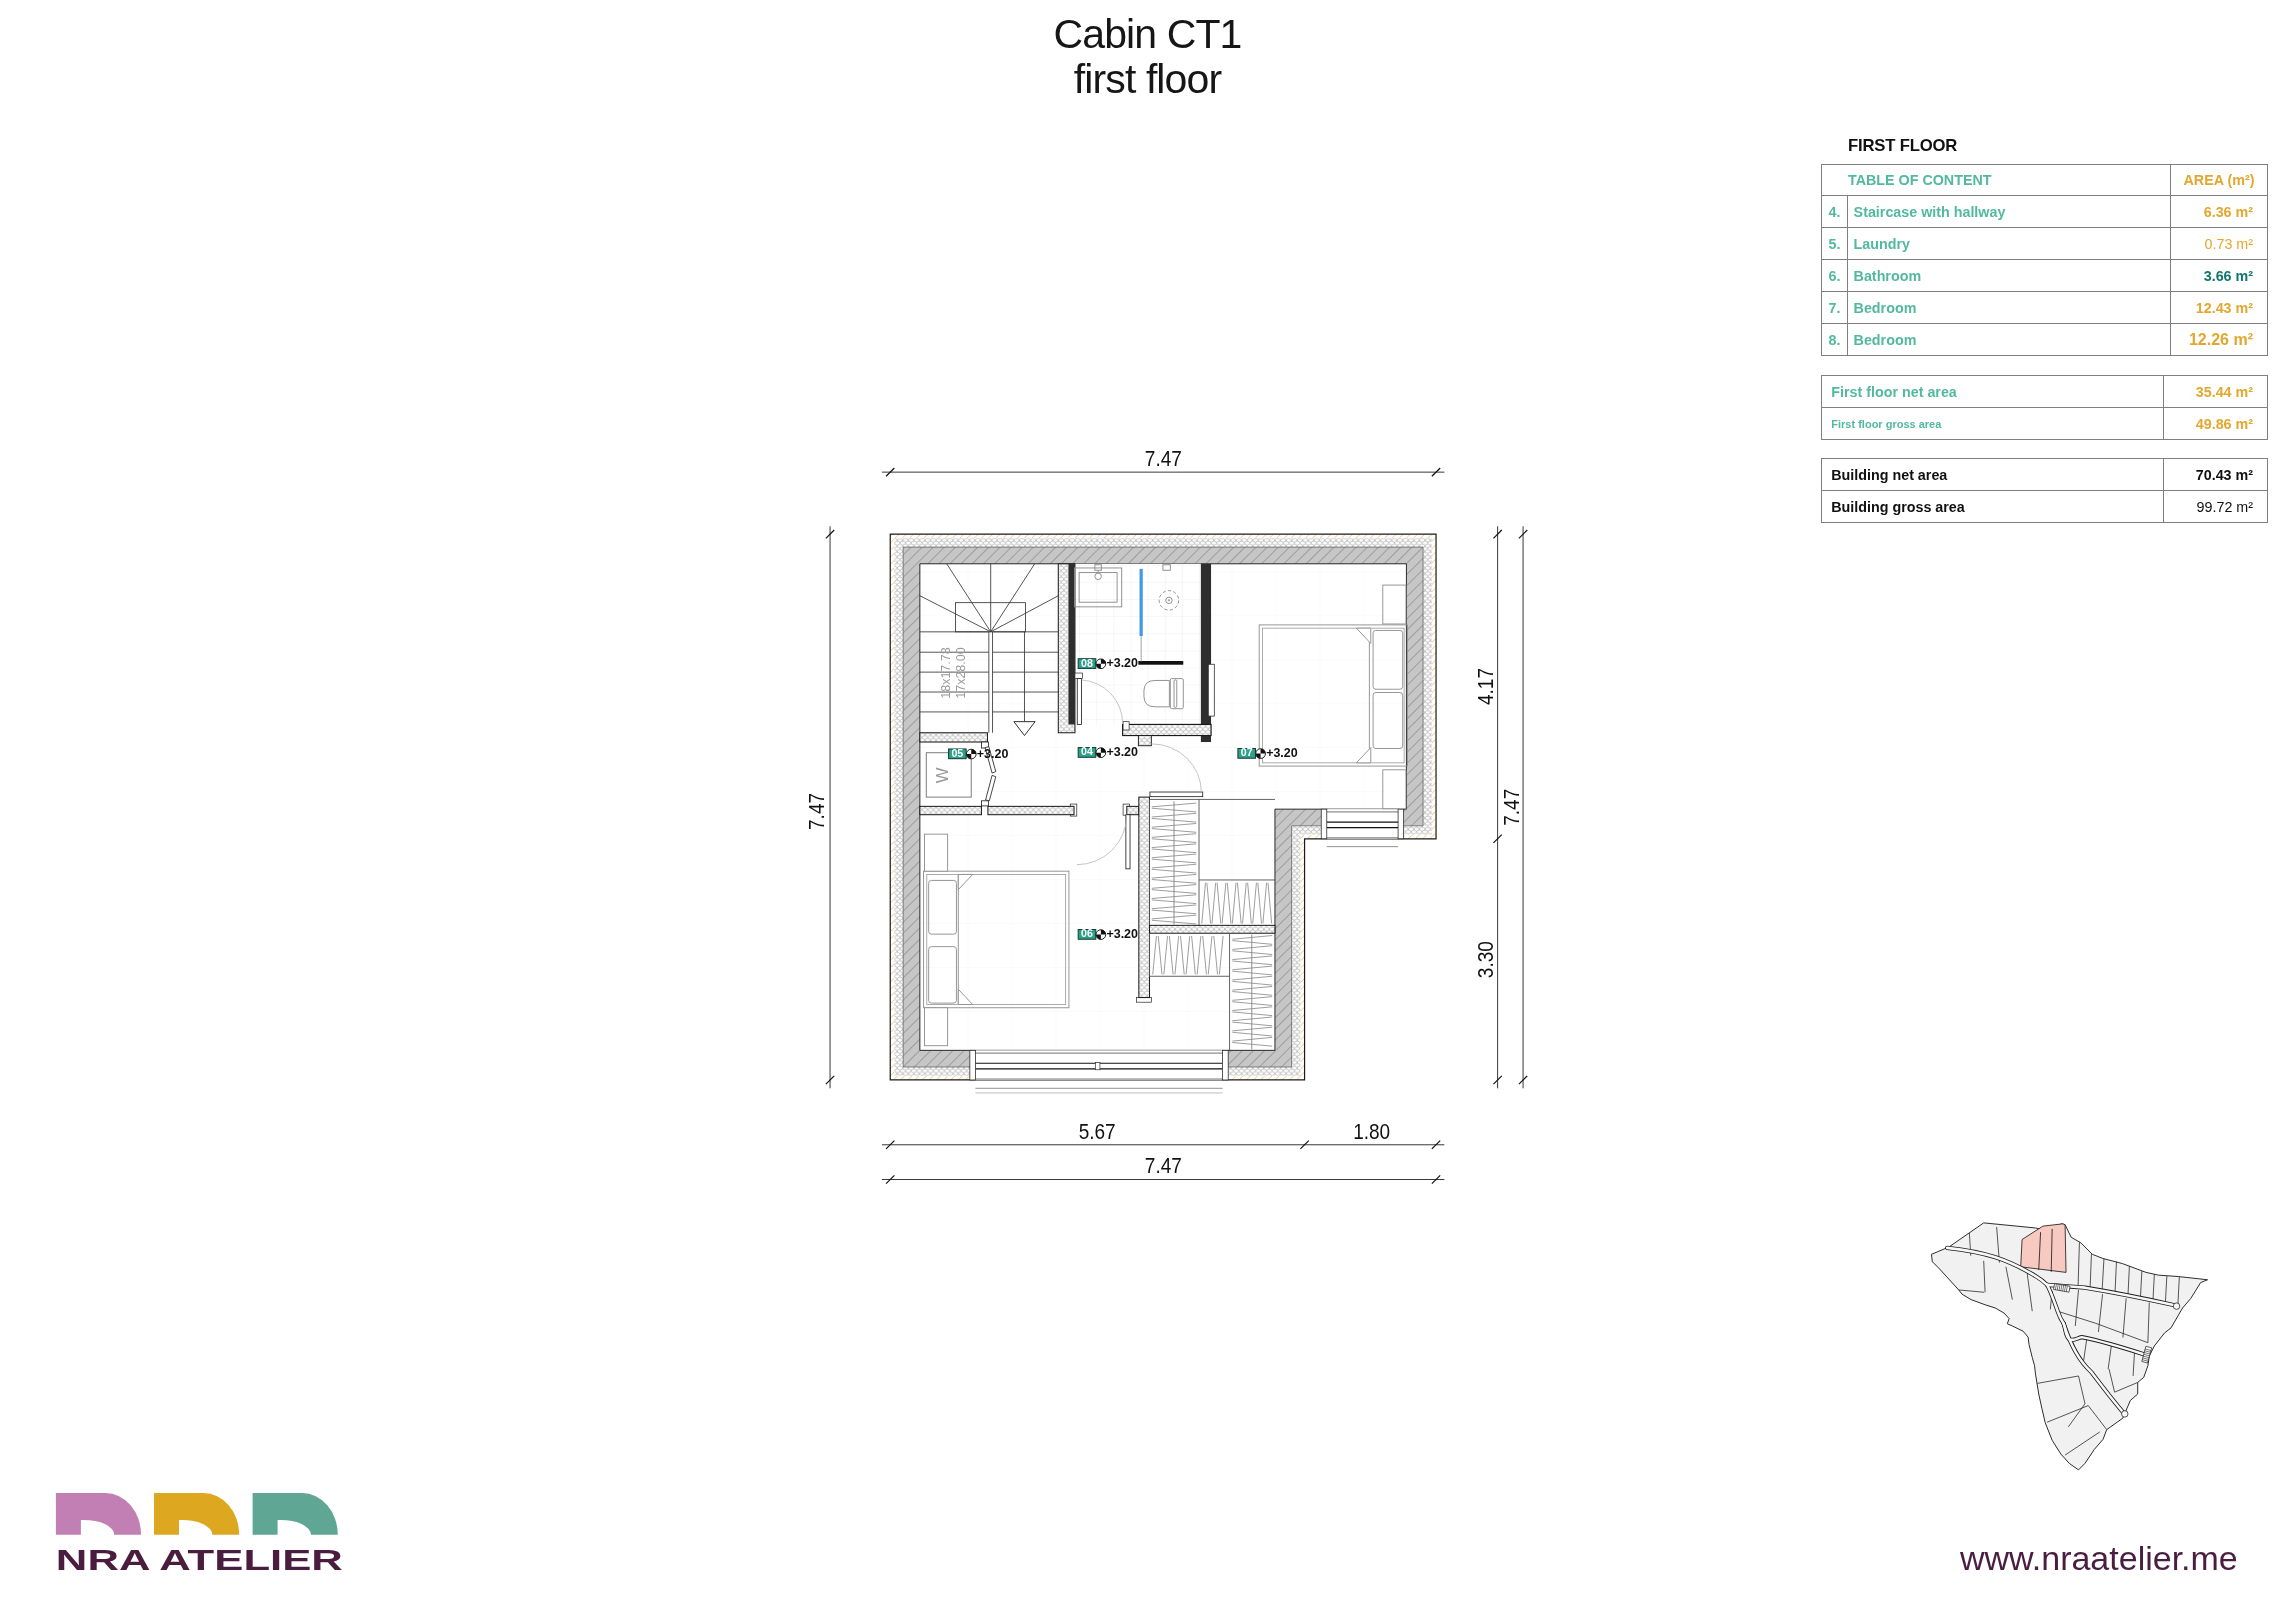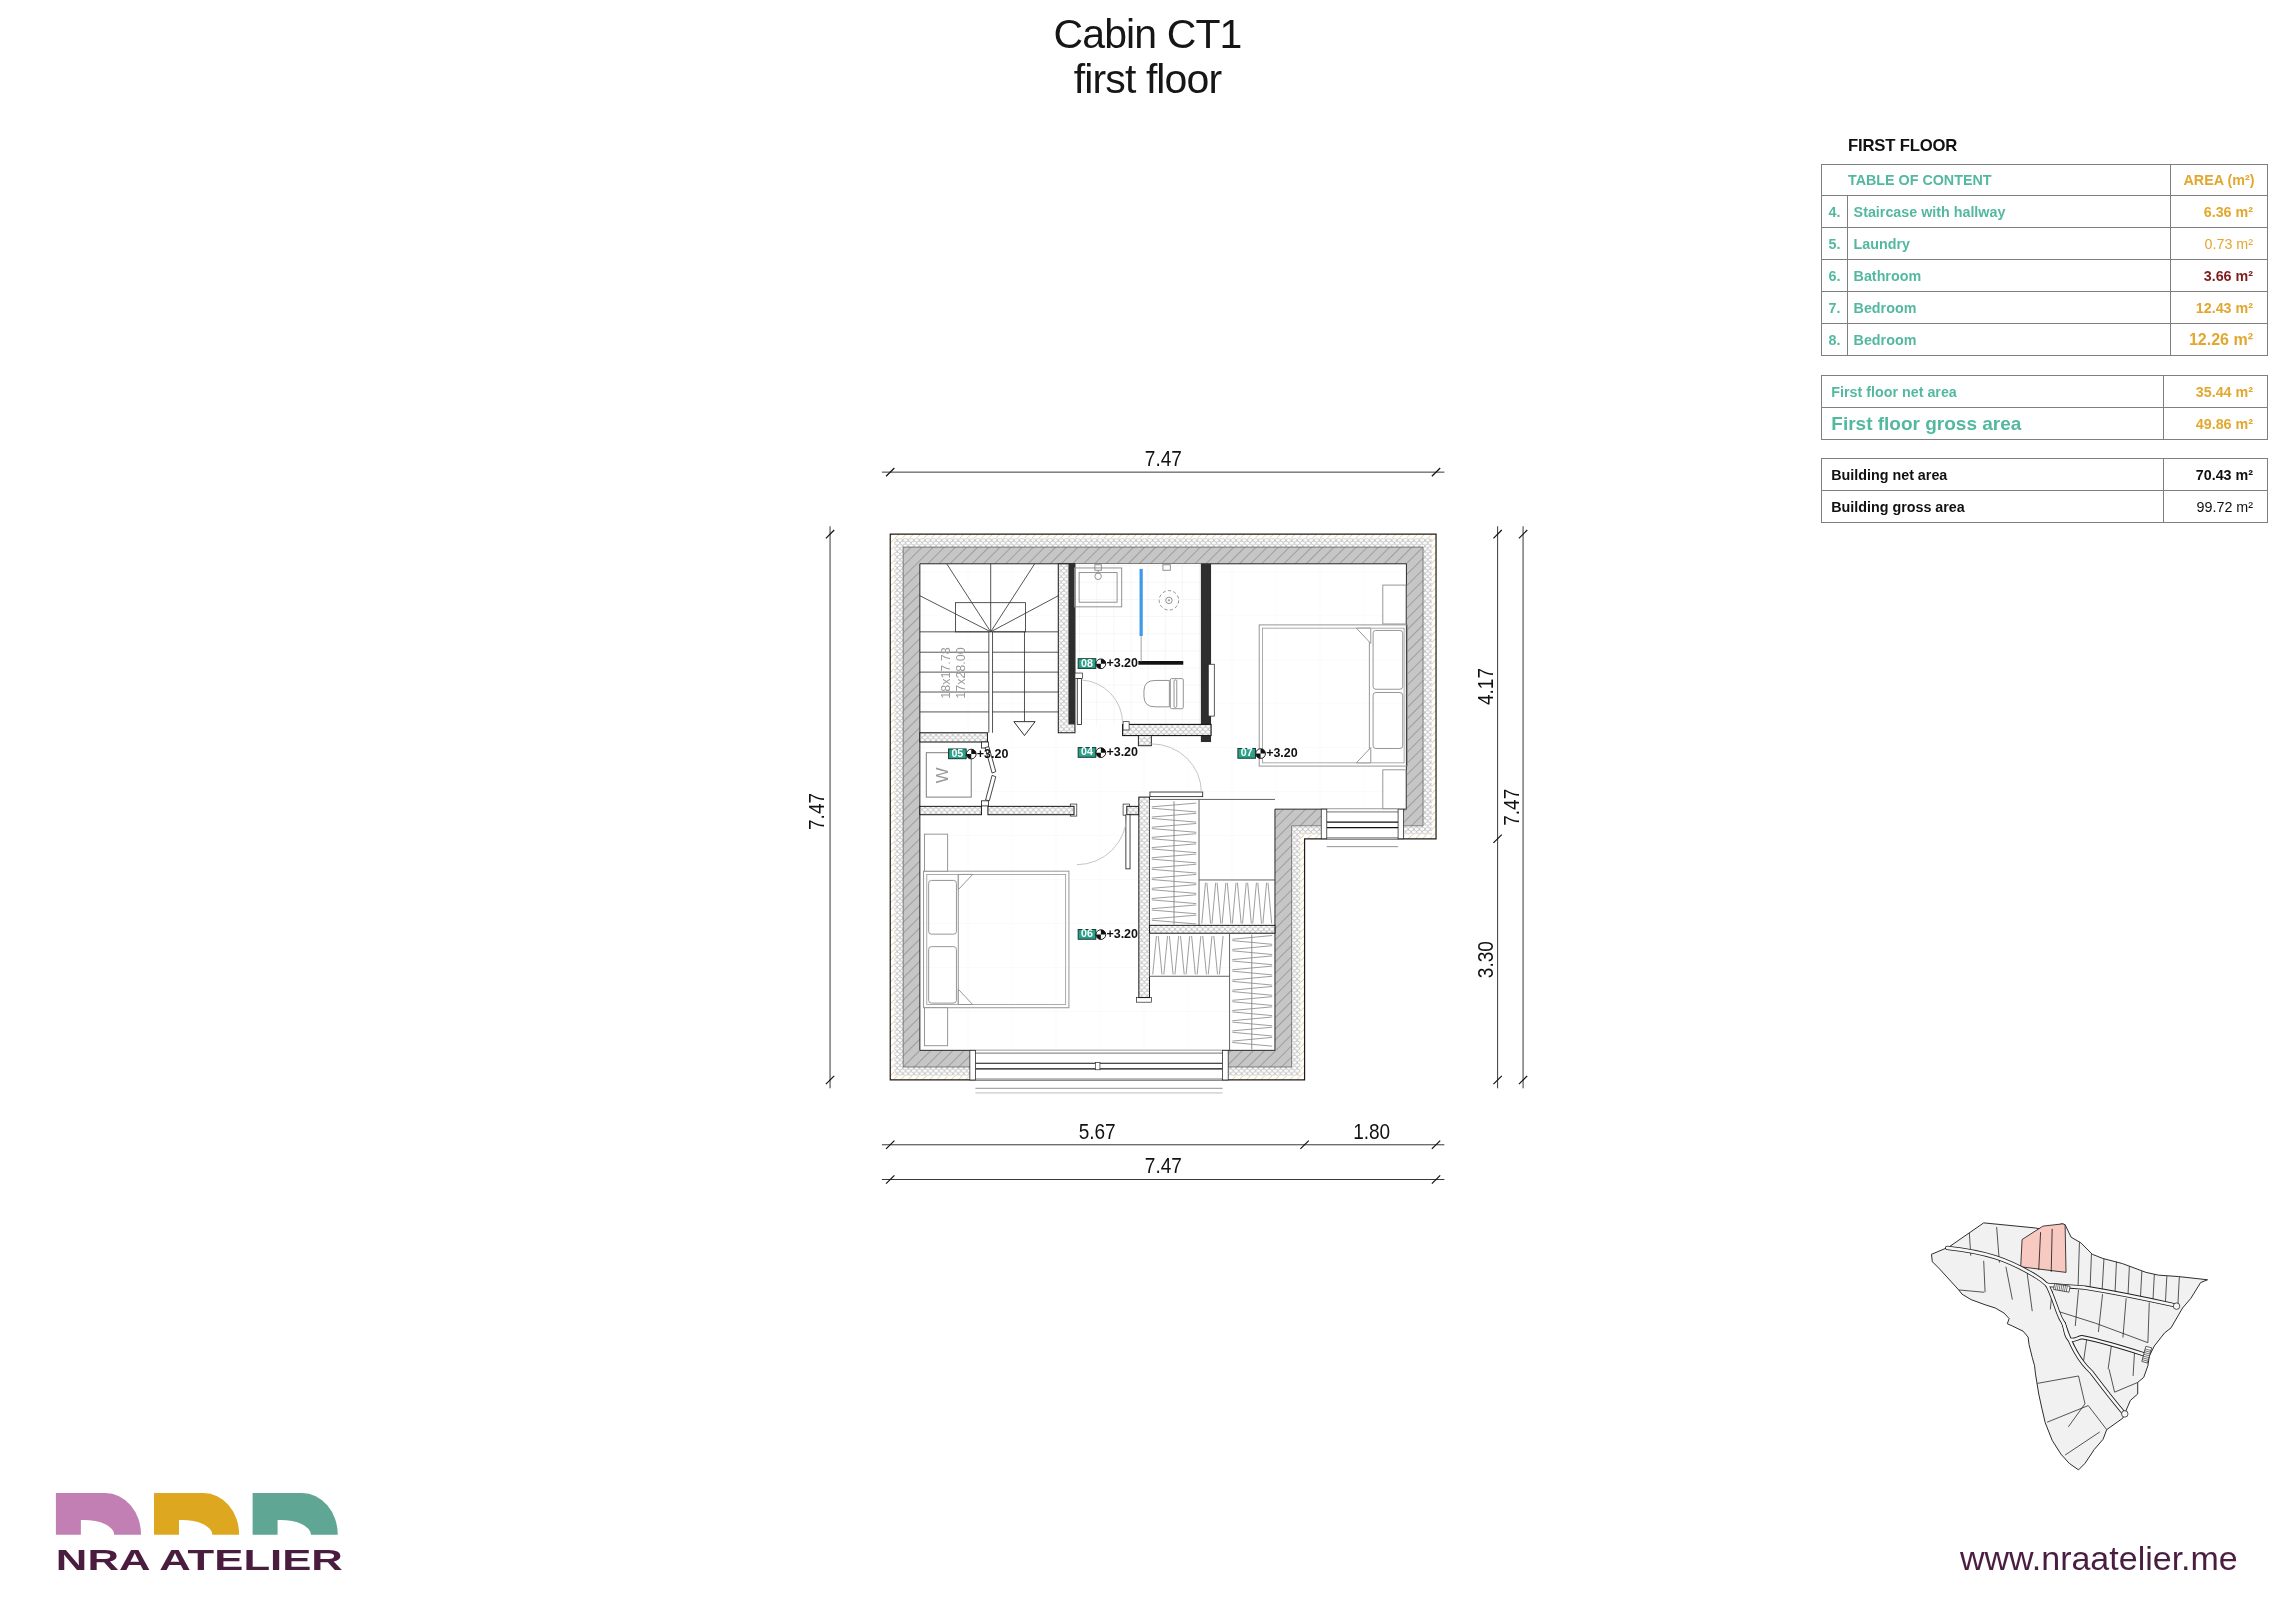--- a/index.html
+++ b/index.html
@@ -28,21 +28,21 @@
           <td style="border:0.9px solid #7f7f7f;text-align:right;padding-right:14px;font-size:14.3px;font-weight:bold;color:#e2a72e;">6.36 m²</td>
         </tr>
 <tr style="height:32px;">
           <td style="border:0.9px solid #7f7f7f;text-align:center;font-size:14.3px;font-weight:bold;color:#53b8a0;">5.</td>
           <td style="border:0.9px solid #7f7f7f;padding-left:5.6px;font-size:14.3px;font-weight:bold;color:#53b8a0;">Laundry</td>
           <td style="border:0.9px solid #7f7f7f;text-align:right;padding-right:14px;font-size:14.3px;font-weight:normal;color:#e2a72e;">0.73 m²</td>
         </tr>
 <tr style="height:32px;">
           <td style="border:0.9px solid #7f7f7f;text-align:center;font-size:14.3px;font-weight:bold;color:#53b8a0;">6.</td>
           <td style="border:0.9px solid #7f7f7f;padding-left:5.6px;font-size:14.3px;font-weight:bold;color:#53b8a0;">Bathroom</td>
-          <td style="border:0.9px solid #7f7f7f;text-align:right;padding-right:14px;font-size:14.3px;font-weight:bold;color:#7f1d1d;">3.66 m²</td>
+          <td style="border:0.9px solid #7f7f7f;text-align:right;padding-right:14px;font-size:14.3px;font-weight:bold;color:#0f766e;">3.66 m²</td>
         </tr>
 <tr style="height:32px;">
           <td style="border:0.9px solid #7f7f7f;text-align:center;font-size:14.3px;font-weight:bold;color:#53b8a0;">7.</td>
           <td style="border:0.9px solid #7f7f7f;padding-left:5.6px;font-size:14.3px;font-weight:bold;color:#53b8a0;">Bedroom</td>
           <td style="border:0.9px solid #7f7f7f;text-align:right;padding-right:14px;font-size:14.3px;font-weight:bold;color:#e2a72e;">12.43 m²</td>
         </tr>
 <tr style="height:32px;">
           <td style="border:0.9px solid #7f7f7f;text-align:center;font-size:14.3px;font-weight:bold;color:#53b8a0;">8.</td>
           <td style="border:0.9px solid #7f7f7f;padding-left:5.6px;font-size:14.3px;font-weight:bold;color:#53b8a0;">Bedroom</td>
           <td style="border:0.9px solid #7f7f7f;text-align:right;padding-right:14px;font-size:16px;font-weight:bold;color:#e2a72e;">12.26 m²</td>
@@ -56,21 +56,21 @@
 <colgroup>
         <col style="width:320px">
         <col style="width:97px">
       </colgroup>
 <tbody>
         <tr style="height:32px;">
           <td style="border:0.9px solid #7f7f7f;padding-left:9.3px;font-size:14.3px;font-weight:bold;color:#53b8a0;">First floor net area</td>
           <td style="border:0.9px solid #7f7f7f;text-align:right;padding-right:14px;font-size:14.3px;font-weight:bold;color:#e2a72e;">35.44 m²</td>
         </tr>
 <tr style="height:32px;">
-          <td style="border:0.9px solid #7f7f7f;padding-left:9.3px;font-size:19px;font-weight:bold;color:#53b8a0;">First floor gross area</td>
+          <td style="border:0.9px solid #7f7f7f;padding-left:9.3px;font-size:11px;font-weight:bold;color:#53b8a0;">First floor gross area</td>
           <td style="border:0.9px solid #7f7f7f;text-align:right;padding-right:14px;font-size:14.3px;font-weight:bold;color:#e2a72e;">49.86 m²</td>
         </tr>
 </tbody>
     </table>
   </div>
 
 <div class="abs" style="left:1821px;top:458px;width:447px;">
 <table style="width:447px;table-layout:fixed;border:0.9px solid #7f7f7f;">
 <colgroup>
         <col style="width:320px">

